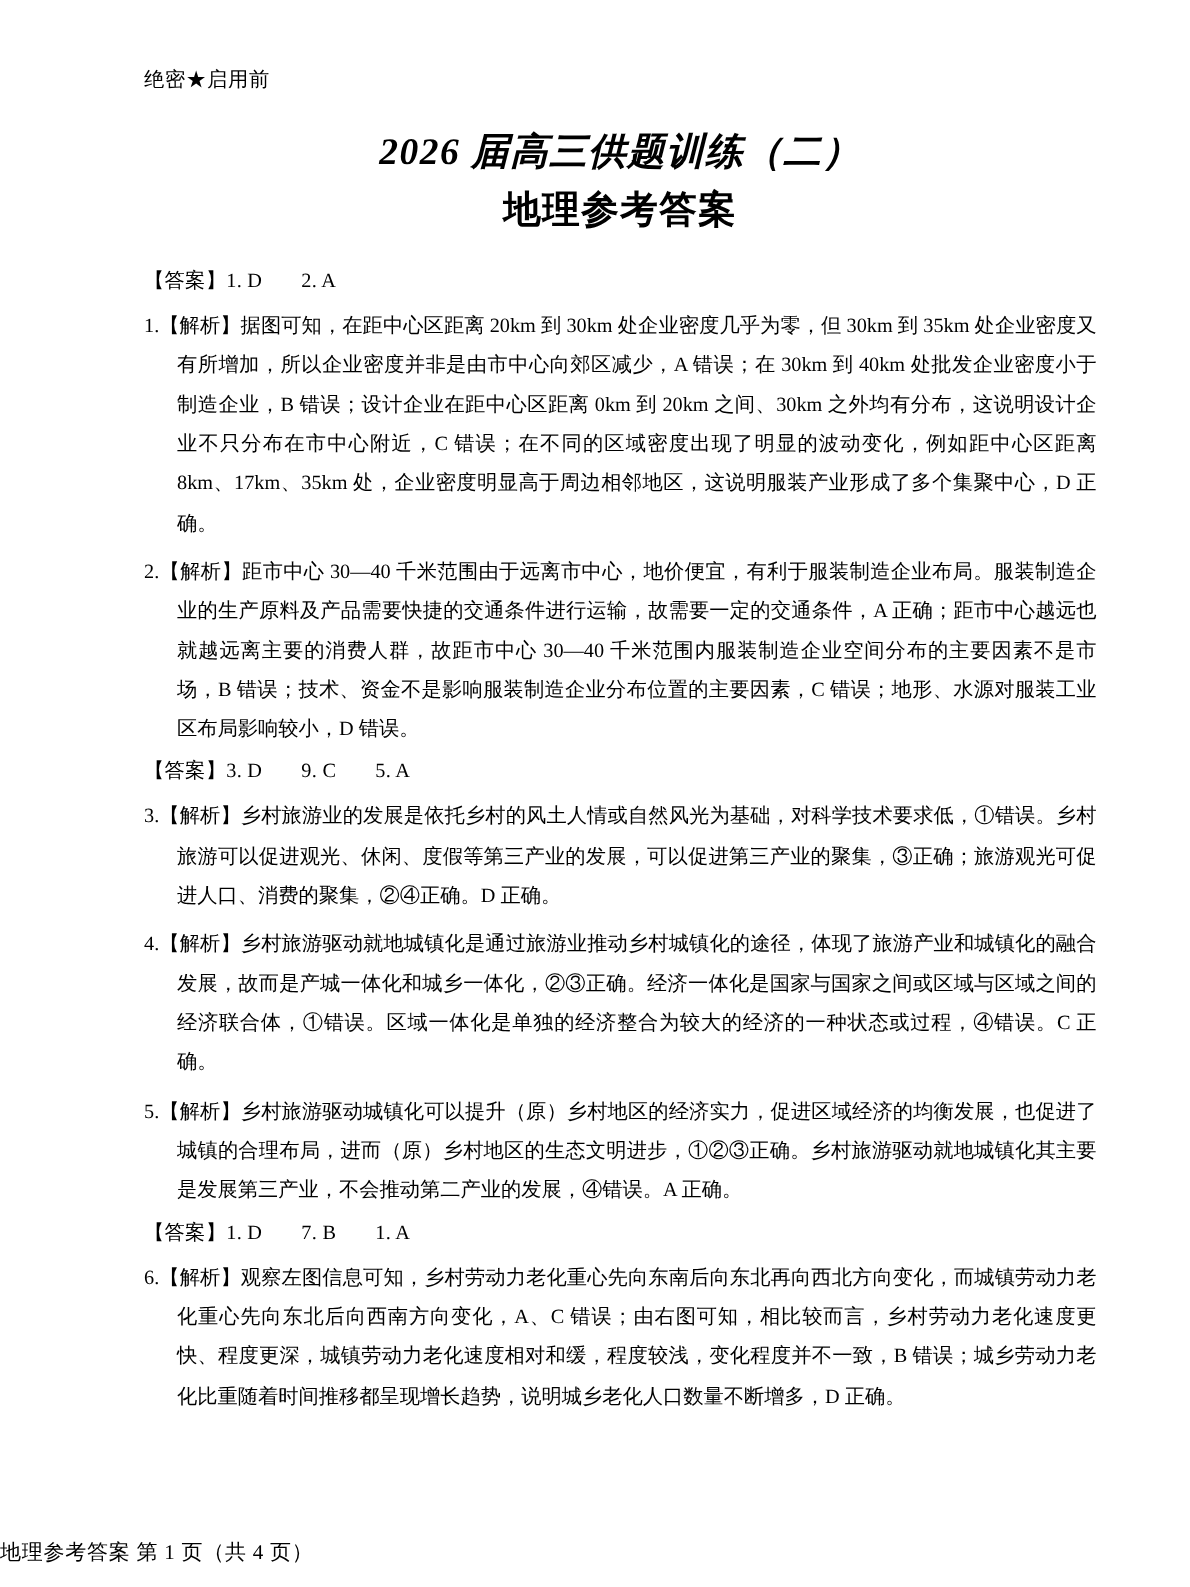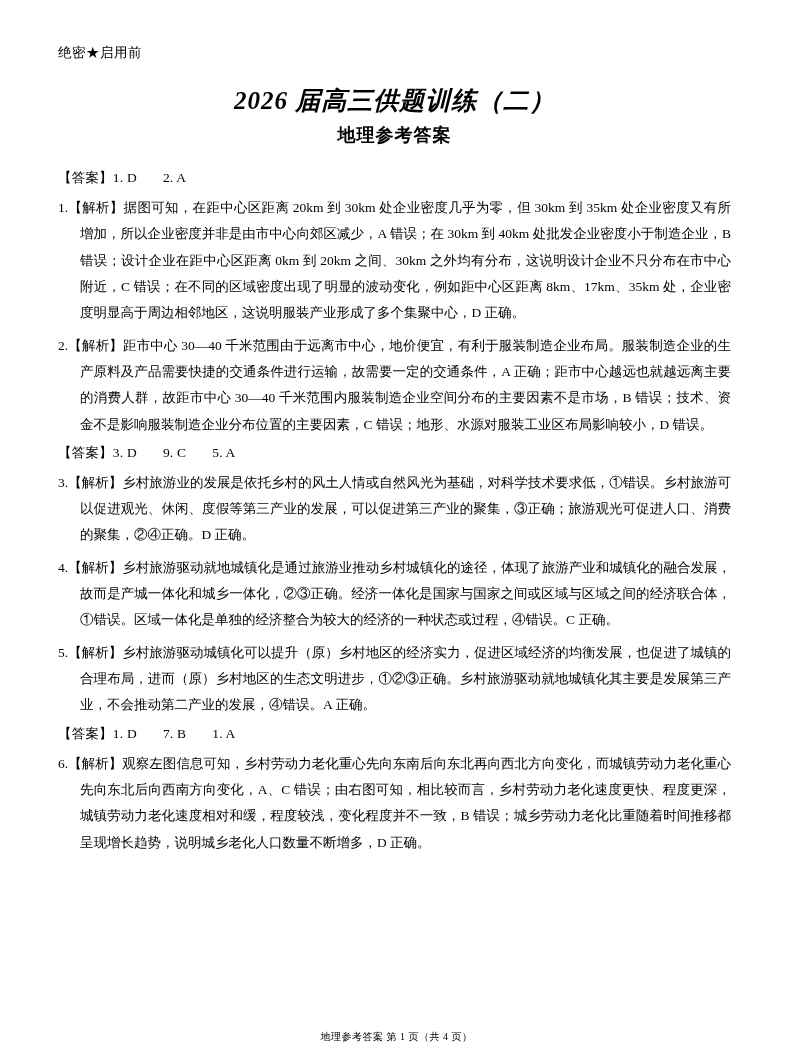--- a/index.html
+++ b/index.html
@@ -13,39 +13,39 @@
     font-family: "Liberation Serif", "DejaVu Serif", serif;
     color: #000000;
     position: relative;
     overflow: hidden;
   }
   .page {
     position: relative;
     width: 793px;
     height: 1058px;
     box-sizing: border-box;
-    padding: 44px 62px 0 58px;
+    padding: 44px 62px 0 96px;
   }
   .secret-line {
     font-size: 13.5px;
     letter-spacing: 0.5px;
     margin: 0 0 22px 0;
     font-family: "Liberation Serif", "DejaVu Serif", serif;
   }
   .doc-title {
     text-align: center;
     font-size: 25px;
     font-weight: bold;
     margin: 0 0 6px 0;
     letter-spacing: 1px;
     font-style: italic;
   }
   .doc-subtitle {
     text-align: center;
-    font-size: 18px;
+    font-size: 25px;
     font-weight: bold;
     margin: 0 0 22px 0;
     letter-spacing: 1px;
   }
   .answer-line {
     font-size: 13.5px;
     margin: 0 0 8px 0;
     letter-spacing: 0.2px;
   }
   .answer-line .ans-item {
@@ -58,22 +58,21 @@
     text-align: justify;
     text-justify: inter-ideograph;
     padding-left: 22px;
     text-indent: -22px;
   }
   .footer {
     position: absolute;
     left: 0;
     right: 0;
     bottom: 14px;
-    text-align: center;
-    font-size: 10px;
+    font-size: 14px;
     letter-spacing: 0.5px;
     margin-top: 37px;
   }
 </style>
 </head>
 <body>
 
 <div class="page">
 
   <div class="secret-line">绝密★启用前</div>

